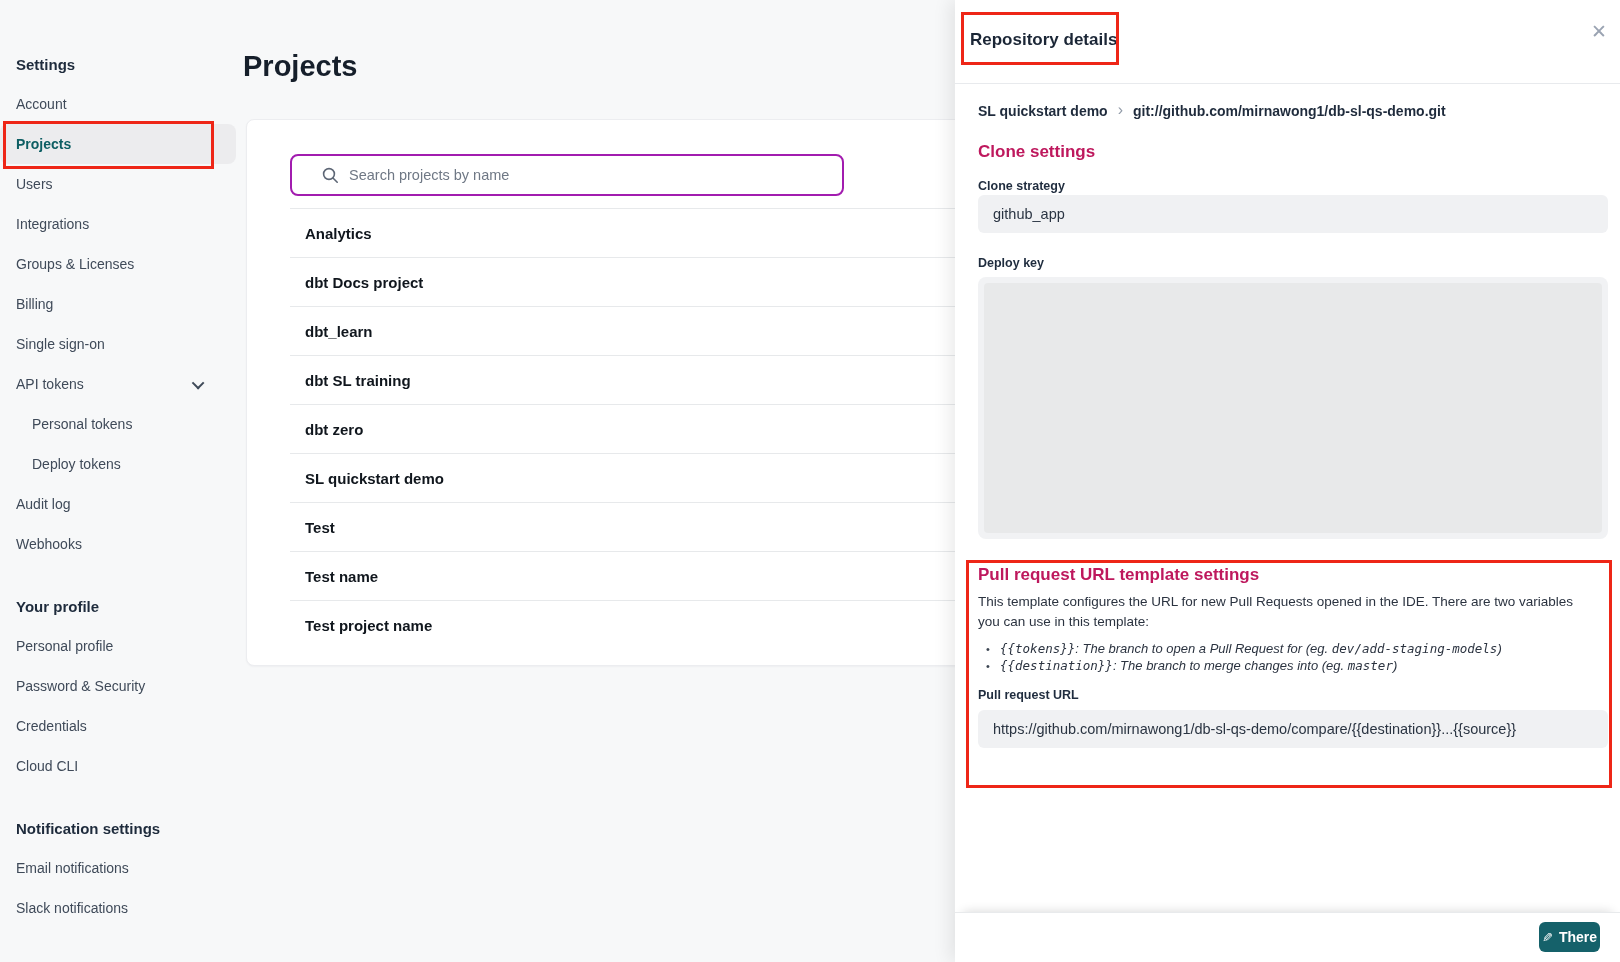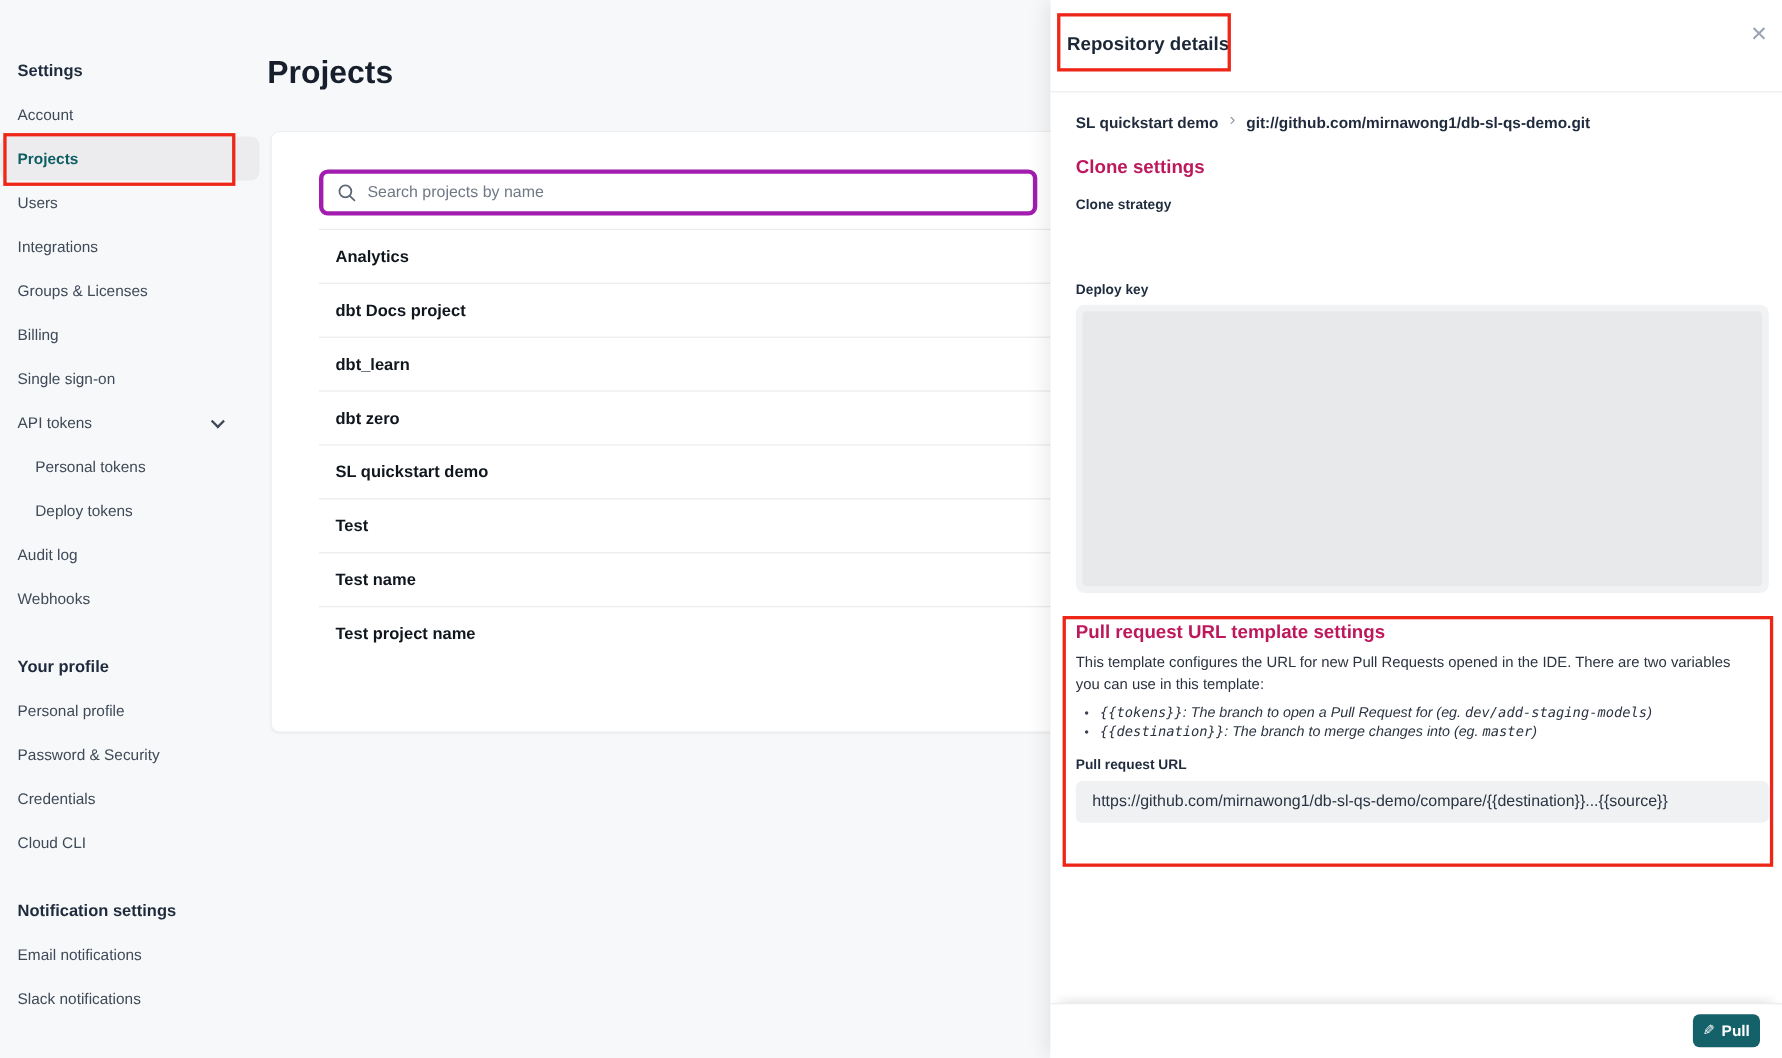--- a/index.html
+++ b/index.html
@@ -25,23 +25,23 @@
   .annotation { position:absolute; border:3px solid #ee2617; background:transparent; z-index:40; }
   .ann-projects { left:3px; top:121px; width:211px; height:48px; }
   .ann-panel-title { left:961px; top:12px; width:158px; height:53px; }
   .ann-pr-section { left:966px; top:560px; width:646px; height:228px; }
 
   
   .page-title { position:absolute; left:243px; top:50px; font-size:29px; font-weight:bold; color:#161f2b; }
   .card { position:absolute; left:246px; top:119px; width:1126px; height:547px;
           background:#ffffff; border:1px solid #ecedf0; border-radius:8px;
           box-shadow:0 1px 2px rgba(16,24,40,0.04); }
-  .search-box { position:absolute; left:43px; top:34px; width:653px; height:42px;
-                border:4px solid #a21caf; border-radius:8px; background:#fff;
-                display:flex; align-items:center; padding-left:13px; }
+  .search-box { position:absolute; left:43px; top:34px; width:554px; height:42px;
+                border:2px solid #a21caf; border-radius:8px; background:#fff;
+                display:flex; align-items:center; padding-left:30px; }
   .search-box svg { flex:0 0 auto; margin-right:10px; }
   .search-input { border:none; outline:none; flex:1; font-size:14.5px; color:#2a3340;
                   font-family:"Liberation Sans", sans-serif; background:transparent; }
   .search-input::placeholder { color:#6f7885; opacity:1; }
   .proj-list { position:absolute; left:43px; top:88px; right:0; border-top:1px solid #e7e9eb; }
   .proj-row { height:49px; display:flex; align-items:center; padding-left:15px;
               border-bottom:1px solid #e7e9eb; cursor:pointer; }
   .proj-row:last-child { border-bottom:none; }
   .proj-name { font-size:15px; font-weight:bold; color:#10161d; }
 
@@ -165,20 +165,23 @@
         <div class="proj-row">
           <span class="proj-name">Analytics</span>
         </div>
         <div class="proj-row">
           <span class="proj-name">dbt Docs project</span>
         </div>
         <div class="proj-row">
           <span class="proj-name">dbt_learn</span>
         </div>
         <div class="proj-row">
+          <span class="proj-name">dbt SL training</span>
+        </div>
+        <div class="proj-row">
           <span class="proj-name">dbt zero</span>
         </div>
         <div class="proj-row">
           <span class="proj-name">SL quickstart demo</span>
         </div>
         <div class="proj-row">
           <span class="proj-name">Test</span>
         </div>
         <div class="proj-row">
           <span class="proj-name">Test name</span>
@@ -196,20 +199,23 @@
     </div>
 
     <div class="breadcrumb">
       <span class="bc-project">SL quickstart demo</span>
       <span class="bc-sep">›</span>
       <span class="bc-repo">git://github.com/mirnawong1/db-sl-qs-demo.git</span>
     </div>
 
     <div class="sec-heading" style="top:142px;">Clone settings</div>
     <div class="fld-label" style="top:179px;">Clone strategy</div>
+    <div class="fld" style="top:195px;">
+      <span>github_app</span>
+    </div>
 
     <div class="fld-label" style="top:256px;">Deploy key</div>
     <div class="deploy-box">
       <div class="deploy-inner"></div>
     </div>
 
     <div class="sec-heading" style="top:565px;">Pull request URL template settings</div>
     <div class="pr-desc">This template configures the URL for new Pull Requests opened in the IDE. There are two variables you can use in this template:</div>
     <div class="bullets" id="pr-bullets">
         <div class="bullet-row">
@@ -222,20 +228,20 @@
         </div>
       </div>
     <div class="fld-label" style="top:688px;">Pull request URL</div>
     <div class="fld" style="top:710px;">
       <span>https://github.com/mirnawong1/db-sl-qs-demo/compare/{{destination}}...{{source}}</span>
     </div>
 
     <div class="panel-footer">
       <button class="edit-btn">
         <span class="edit-icon">✎</span>
-        <span>Pull</span>
+        <span>There</span>
       </button>
     </div>
   </aside>
 
   <div class="annotation ann-panel-title"></div>
   <div class="annotation ann-pr-section"></div>
 </div>
 
 </body></html>

